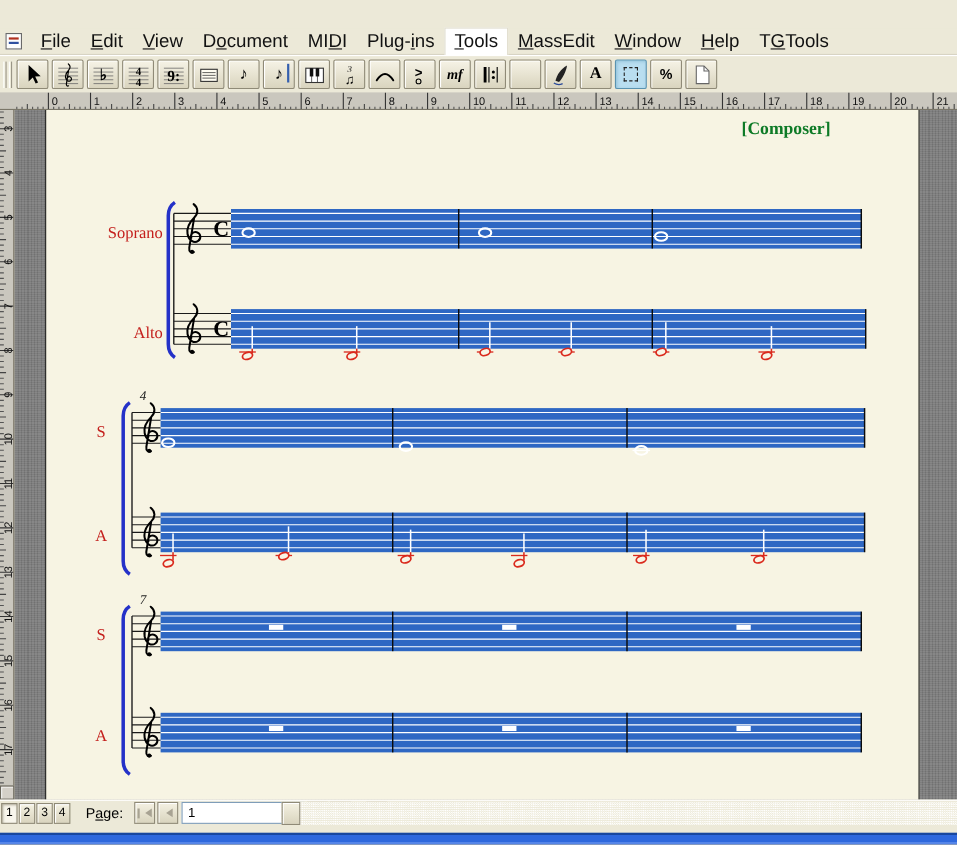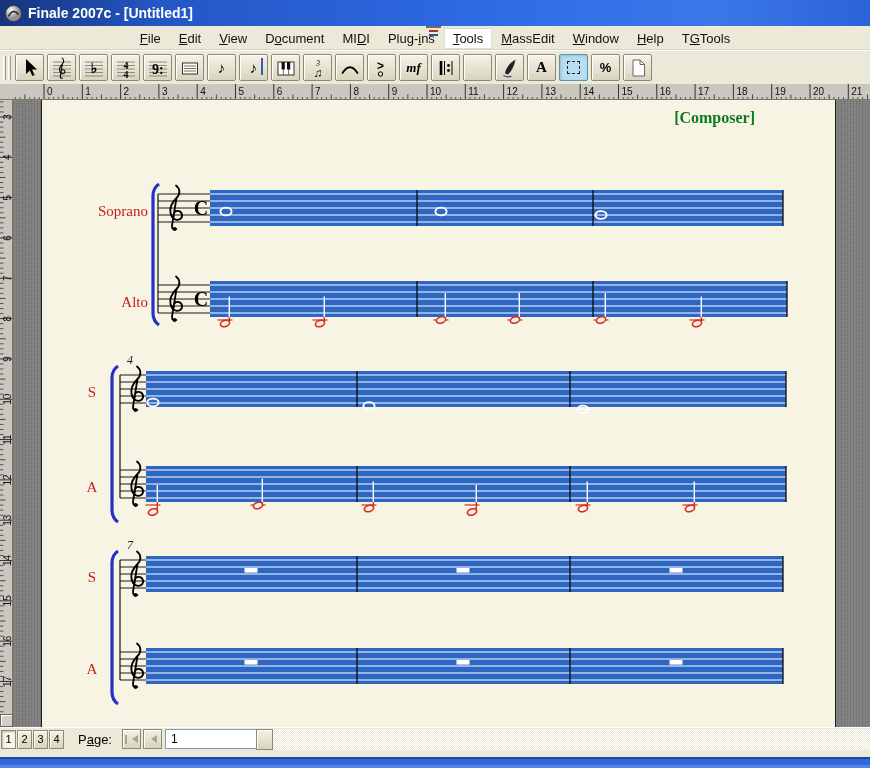--- a/index.html
+++ b/index.html
@@ -6,21 +6,21 @@
   *{box-sizing:border-box;}
   .window{position:relative;width:870px;height:768px;overflow:hidden;background:#ece9d8;
           font-family:"Liberation Sans",sans-serif;}
   
   .titlebar{position:absolute;left:0;top:0;width:870px;height:26px;
     background:linear-gradient(90deg,#16347c 0%,#2456c4 18%,#2e6ae4 55%,#3c78ea 82%,#2b63d8 100%);
     display:flex;align-items:center;color:#fff;font-weight:bold;font-size:14px;}
   .titlebar .appicon{width:17px;height:17px;margin:0 6px 0 5px;}
   
   .menubar{position:absolute;left:0;top:26px;width:870px;height:24px;background:#ece9d8;
-    display:flex;align-items:center;font-size:13px;color:#111;border-bottom:1px solid #d8d4c4;flex-direction:column;}
+    display:flex;align-items:center;font-size:17px;color:#111;border-bottom:1px solid #d8d4c4;}
   .mdi-icon{width:15px;height:15px;margin:0 8px 0 5px;background:#fdfdfd;border:1px solid #6a6a6a;position:relative;}
   .mdi-icon i{position:absolute;left:2px;right:2px;height:2px;background:#b03020;top:3px;}
   .mdi-icon i+i{top:7px;background:#3050a0;}
   .menu-item{padding:3px 9px;cursor:default;}
   .menu-item.hl{background:#ffffff;border:1px solid #e0ddcd;padding:2px 8px;}
   
   .toolbar{position:absolute;left:0;top:50px;width:870px;height:34px;background:#ece9d8;
     border-top:1px solid #fff;display:flex;align-items:center;}
   .grip{width:3px;height:24px;border-left:1px solid #fff;border-right:1px solid #9a9687;margin-left:3px;}
   .grip2{margin-left:2px;margin-right:4px;}
@@ -73,33 +73,20 @@
     background:linear-gradient(180deg,#f4f1e2,#d9d4be);box-shadow:inset 1px 1px 0 #fff;}
   .statusstrip{position:absolute;left:0;top:750px;width:870px;height:7px;background:#ece9d8;}
   .bluestrip{position:absolute;left:0;top:757px;width:870px;height:11px;
     background:linear-gradient(#18479f 0,#18479f 2px,#2e68dd 2px,#2e68dd 8px,#5585e8 8px,#5585e8 11px);}
 </style>
 </head>
 <body>
 
 <div class="window">
 
-  <div class="titlebar">
-    <svg class="appicon" viewBox="0 0 17 17">
-      <defs>
-          <radialGradient id="ic" cx="35%" cy="30%">
-            <stop offset="0" stop-color="#fdfdfd"></stop>
-            <stop offset="1" stop-color="#8f8f8f"></stop>
-          </radialGradient>
-        </defs>
-      <circle cx="8.5" cy="8.5" r="8" fill="url(#ic)" stroke="#333" stroke-width="0.8"></circle>
-      <path d="M3.5 11.5 Q8 2.5 13.5 9.5" fill="none" stroke="#2a2a2a" stroke-width="1.6"></path>
-    </svg>
-    <span>Finale 2007c - [Untitled1]</span>
-  </div>
 
   <div class="menubar">
     <span class="mdi-icon">
         <i></i>
         <i></i>
       </span>
     <span id="menu-items" style="display:flex">
         <span class="menu-item"><u>F</u>ile</span>
         <span class="menu-item"><u>E</u>dit</span>
         <span class="menu-item"><u>V</u>iew</span>

